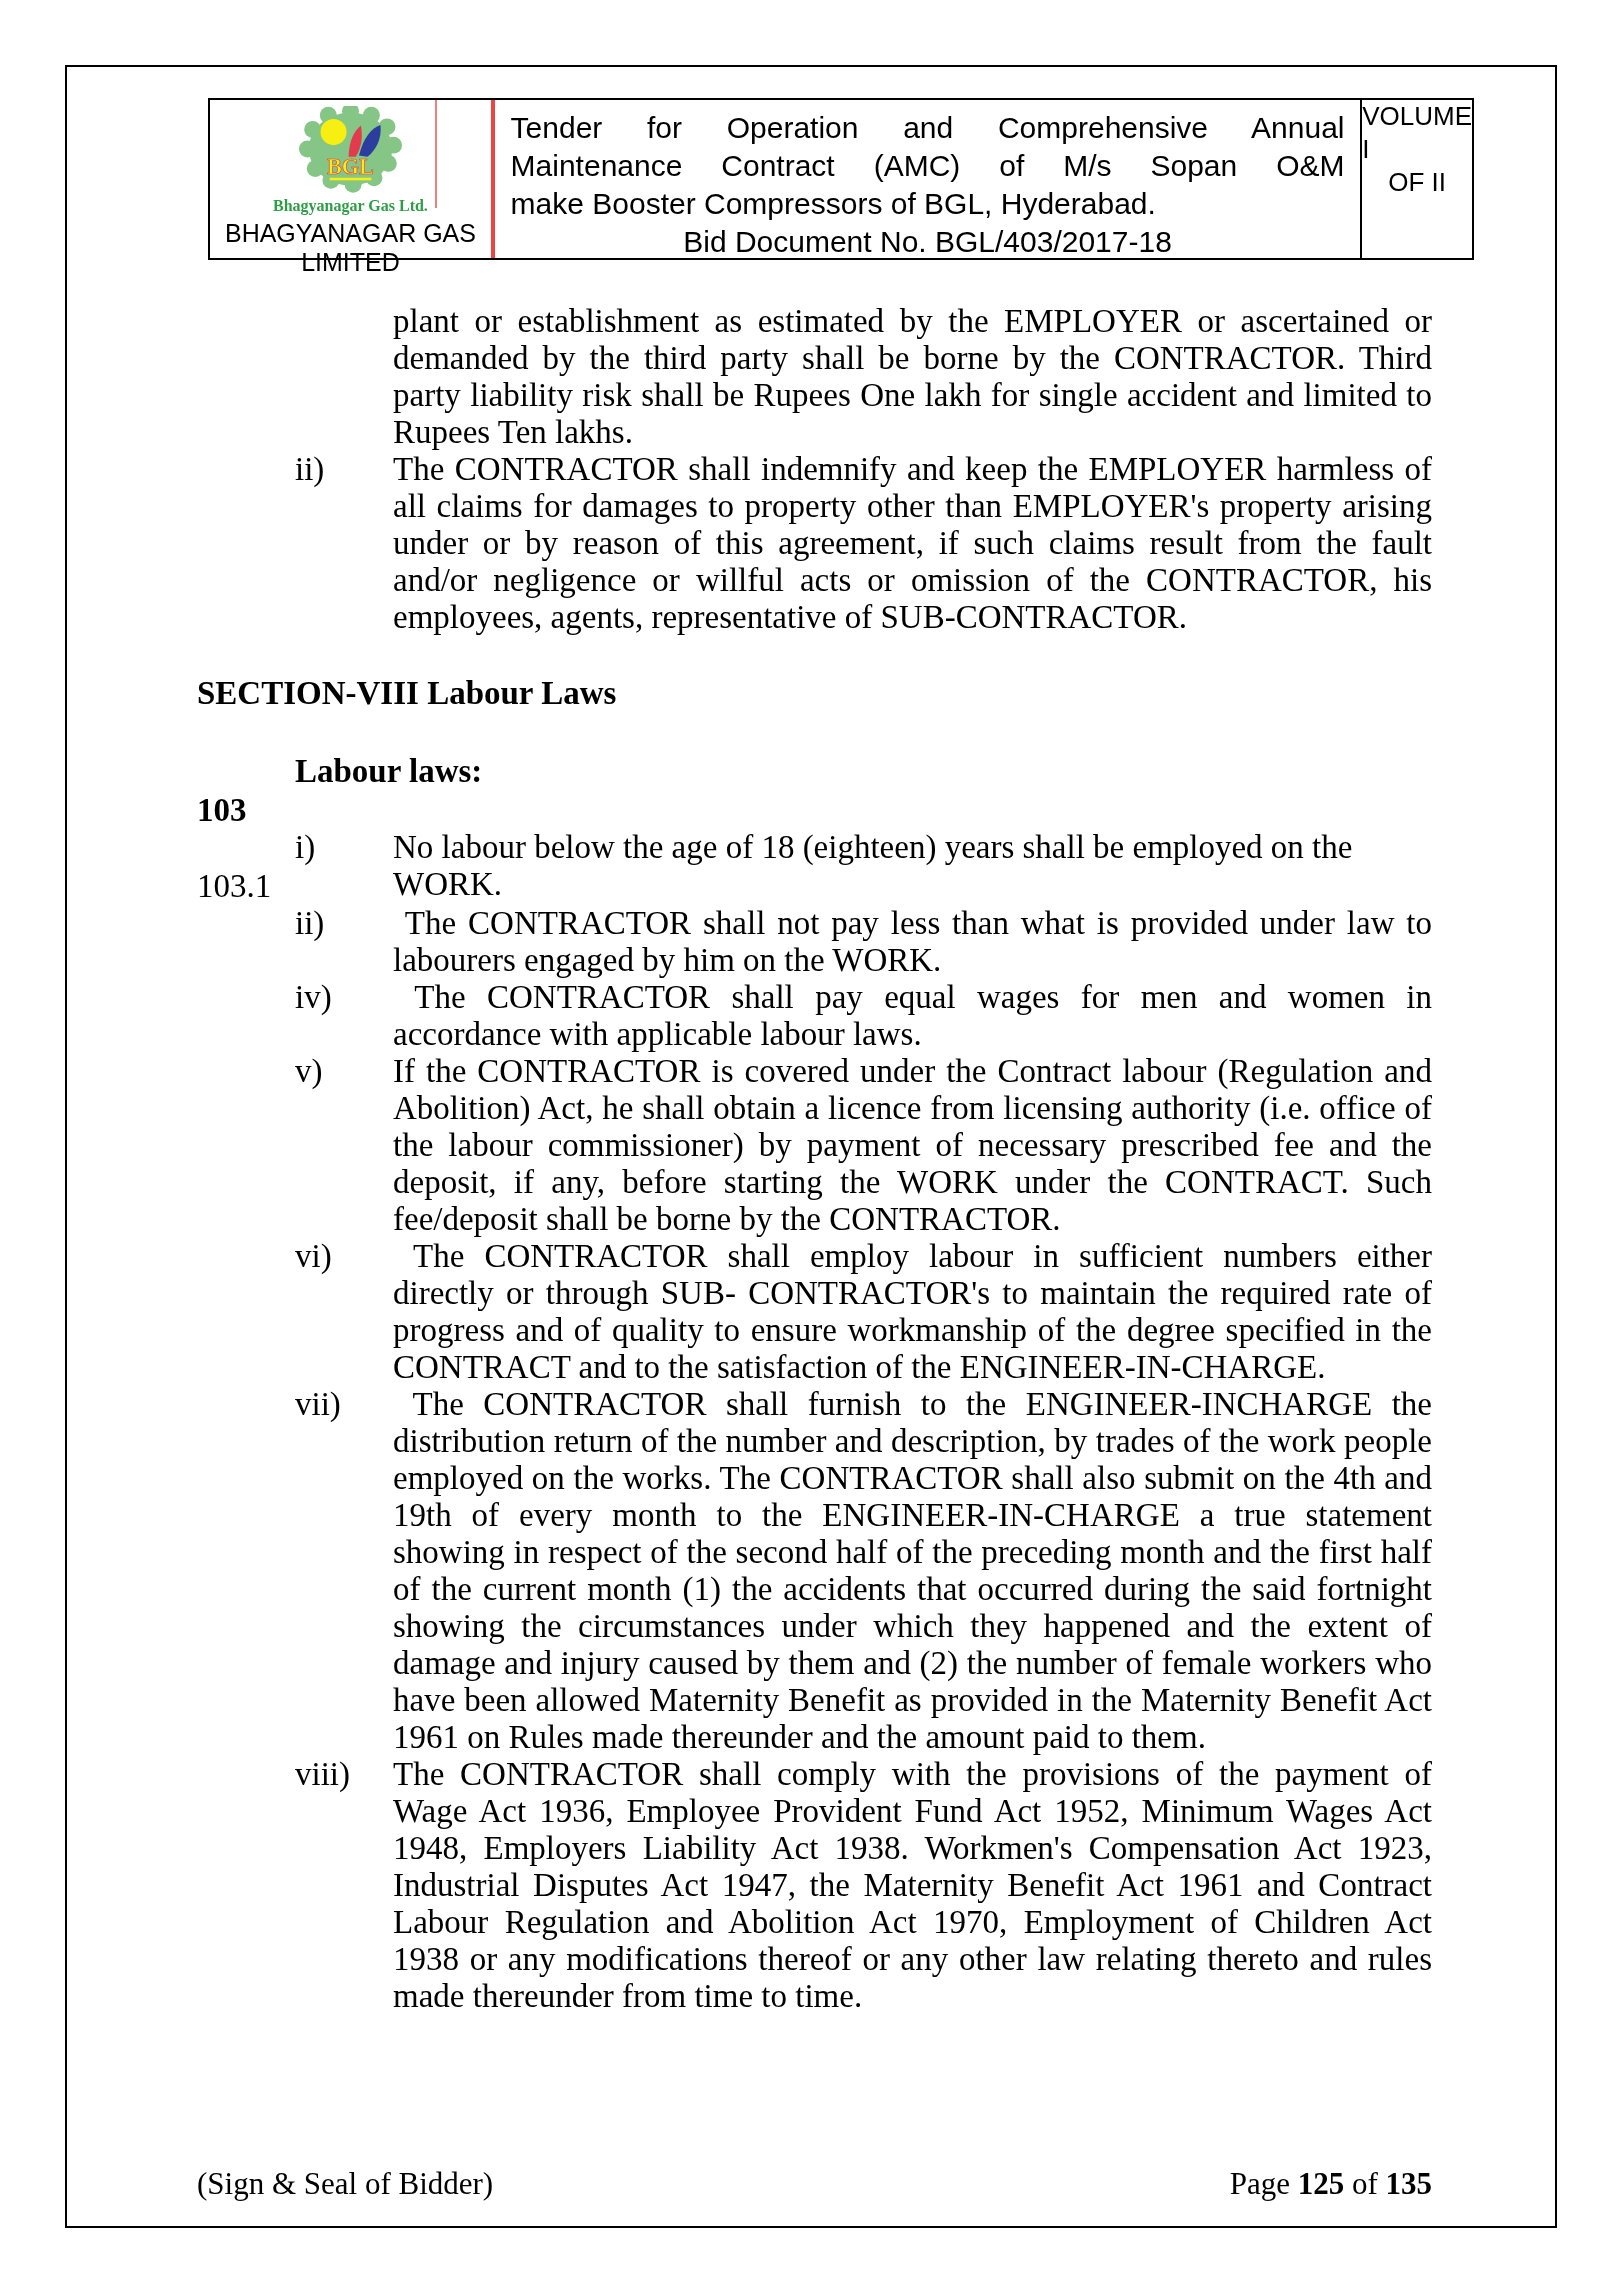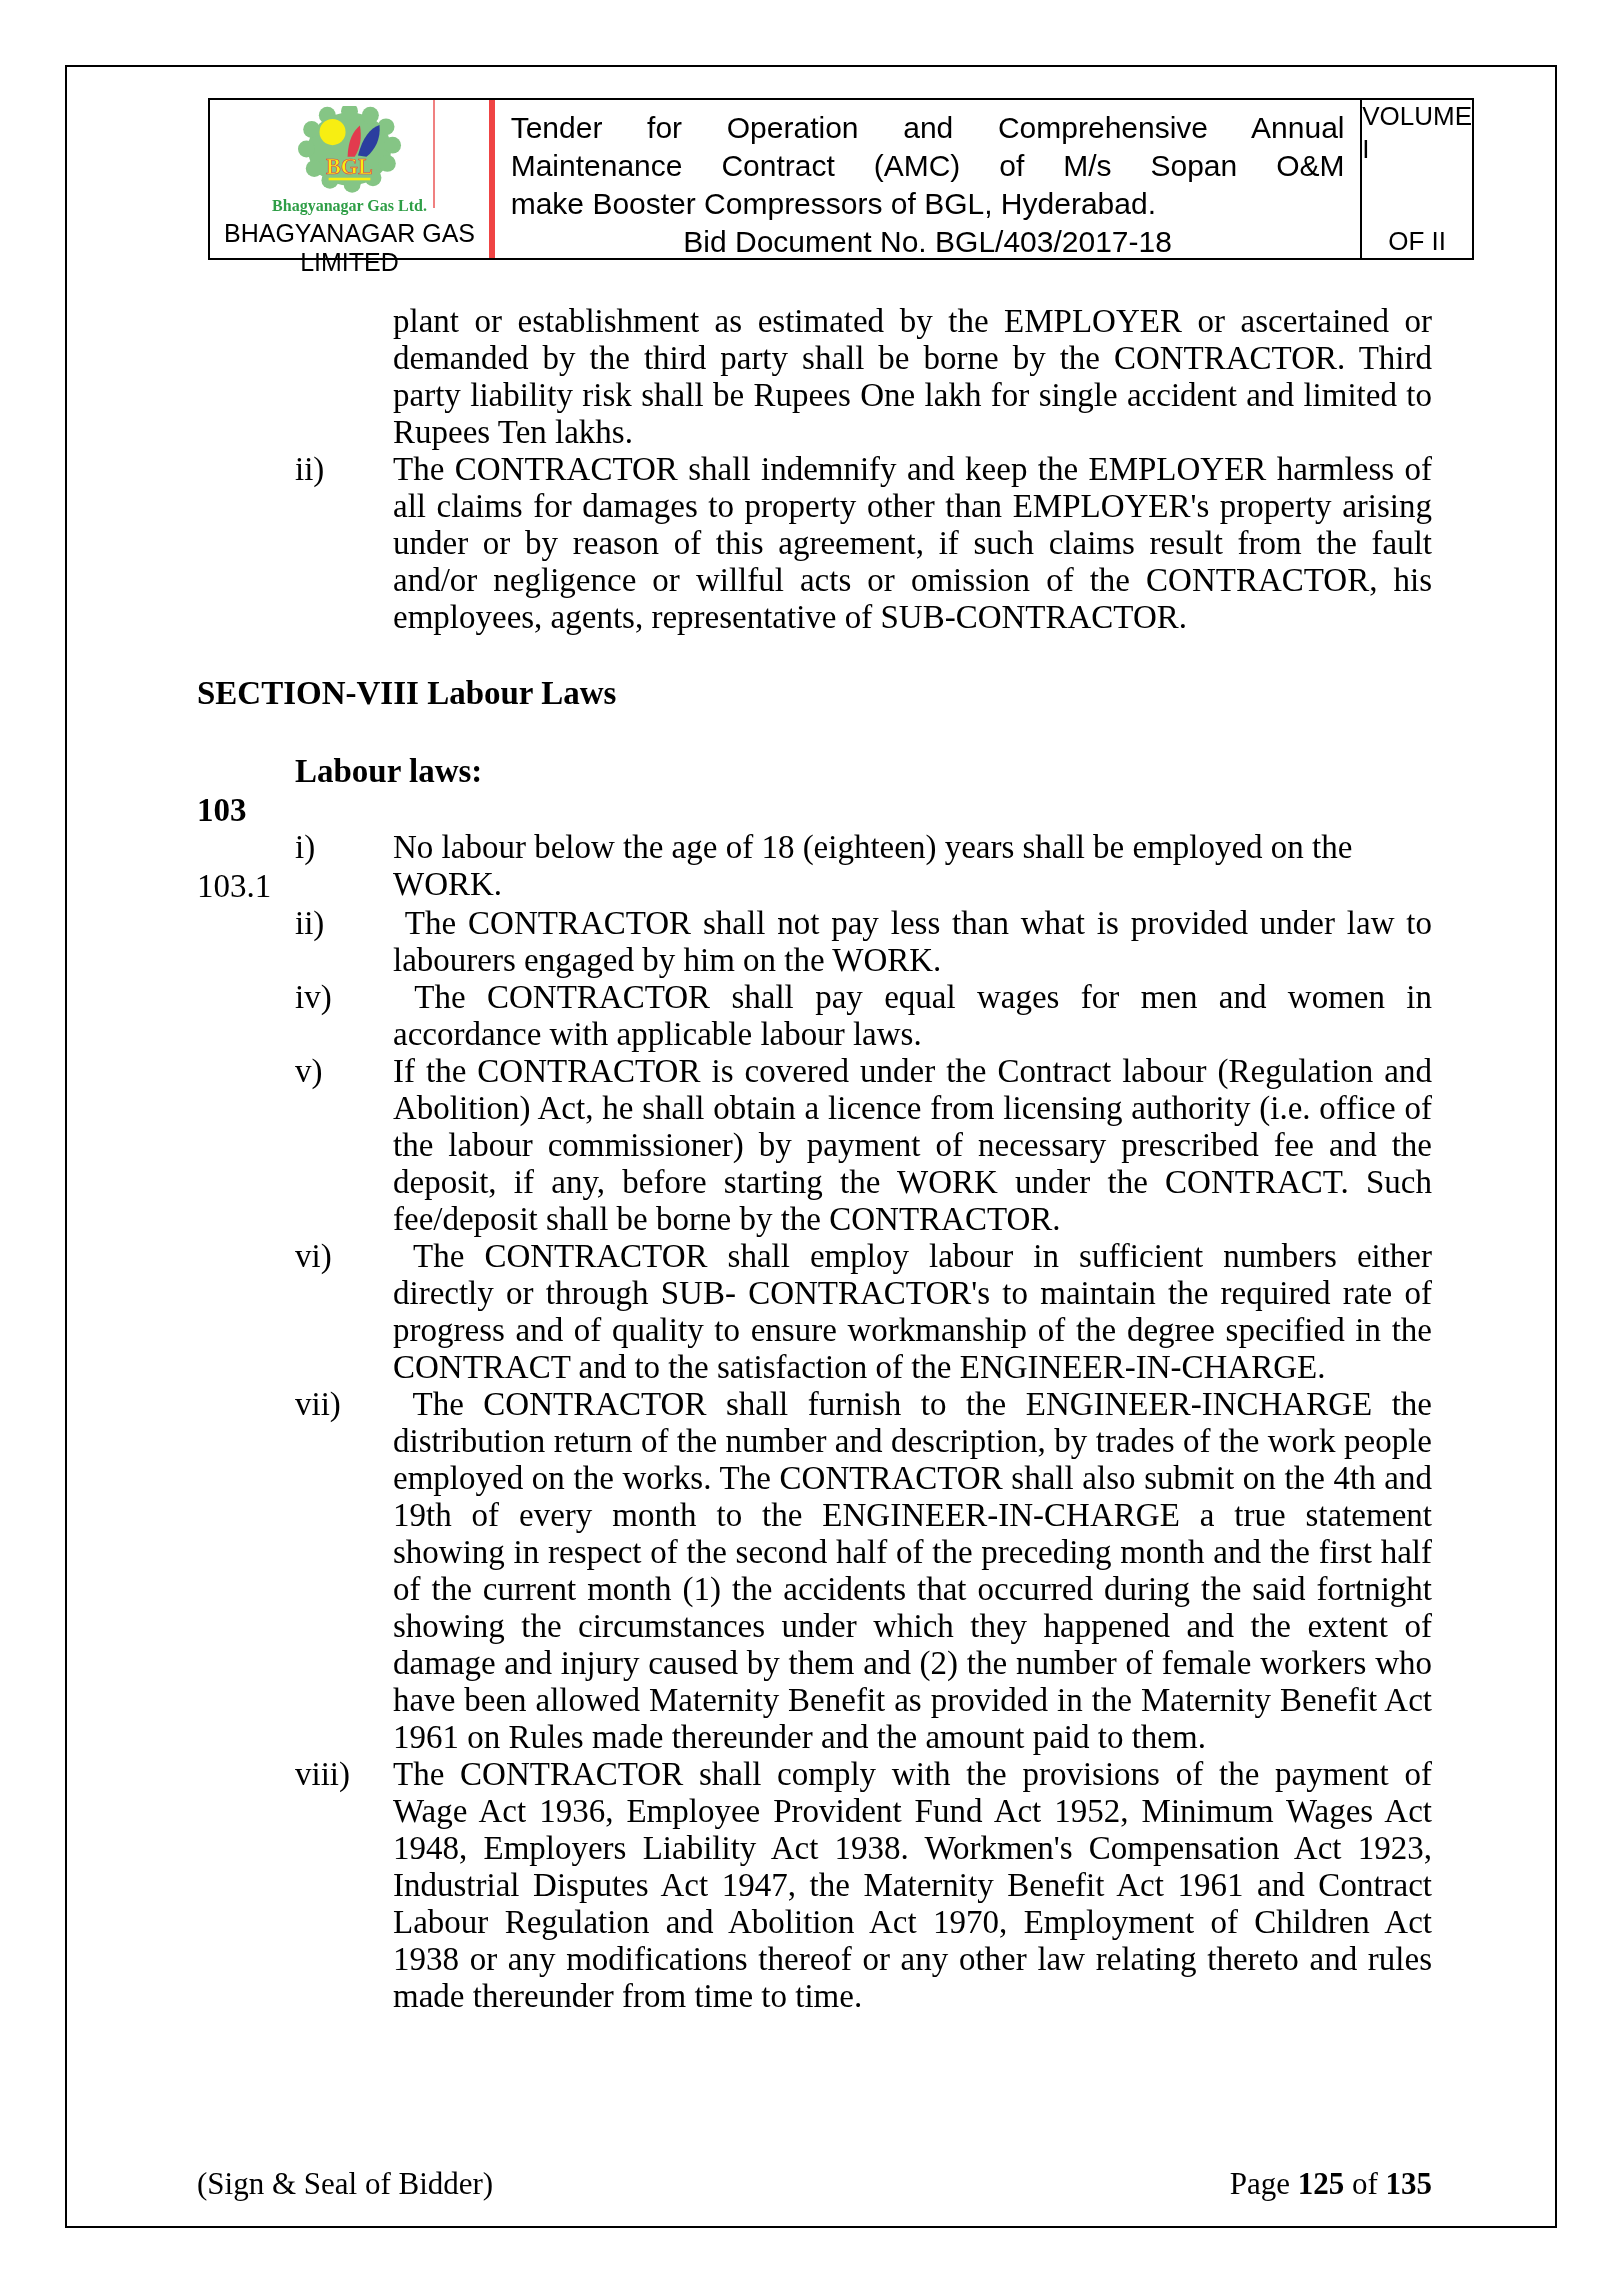--- a/index.html
+++ b/index.html
@@ -2,23 +2,23 @@
 <html style="font-size:10.5px"><head>
 <meta charset="utf-8">
 <style>
   html,body{margin:0;padding:0;background:#ffffff;}
   body{width:1623px;height:2295px;position:relative;font-family:"Liberation Serif",serif;color:#000;}
   .page{position:absolute;left:65px;top:65px;width:1492px;height:2163px;border:2.6px solid #000;box-sizing:border-box;background:#fff;}
 
   
   .hdr{position:absolute;left:141px;top:31px;width:1266px;height:162px;display:flex;border:2px solid #000;box-sizing:border-box;}
   .hdr-cell{box-sizing:border-box;position:relative;}
-  .cell-logo{width:303px;border-right:6px solid #ef4444;text-align:center;padding-top:3.9px;}
+  .cell-logo{width:303px;border-right:4px solid #ef4444;text-align:center;padding-top:3.9px;}
   .cell-title{width:921px;border-right:2px solid #000;padding:9.2px 15.7px 0 15.7px;font-family:"Liberation Sans",sans-serif;font-size:30px;line-height:38px;}
-  .cell-volume{flex:1;display:flex;flex-direction:column;align-items:center;justify-content:space-between;font-family:"Liberation Sans",sans-serif;font-size:26px;line-height:33px;}
+  .cell-volume{flex:1;display:flex;flex-direction:column;align-items:center;justify-content:flex-start;font-family:"Liberation Sans",sans-serif;font-size:26px;line-height:33px;}
   .t-just{text-align:justify;text-align-last:justify;}
   .t-left{text-align:left;}
   .t-center{text-align:center;}
   .logo-svg{display:block;margin:2.6px auto 0 auto;}
   .logo-sub{font-size:16px;line-height:19.6px;font-weight:bold;color:#2e9e46;font-family:"Liberation Serif",serif;}
   .logo-org{font-size:25px;line-height:29px;margin-top:2.6px;font-family:"Liberation Sans",sans-serif;color:#000;}
   .red-line{position:absolute;right:54px;top:0;width:2px;height:108px;background:#f08080;}
 
   
   .content{position:absolute;left:130px;top:236px;width:1235px;font-size:33px;line-height:37px;}

